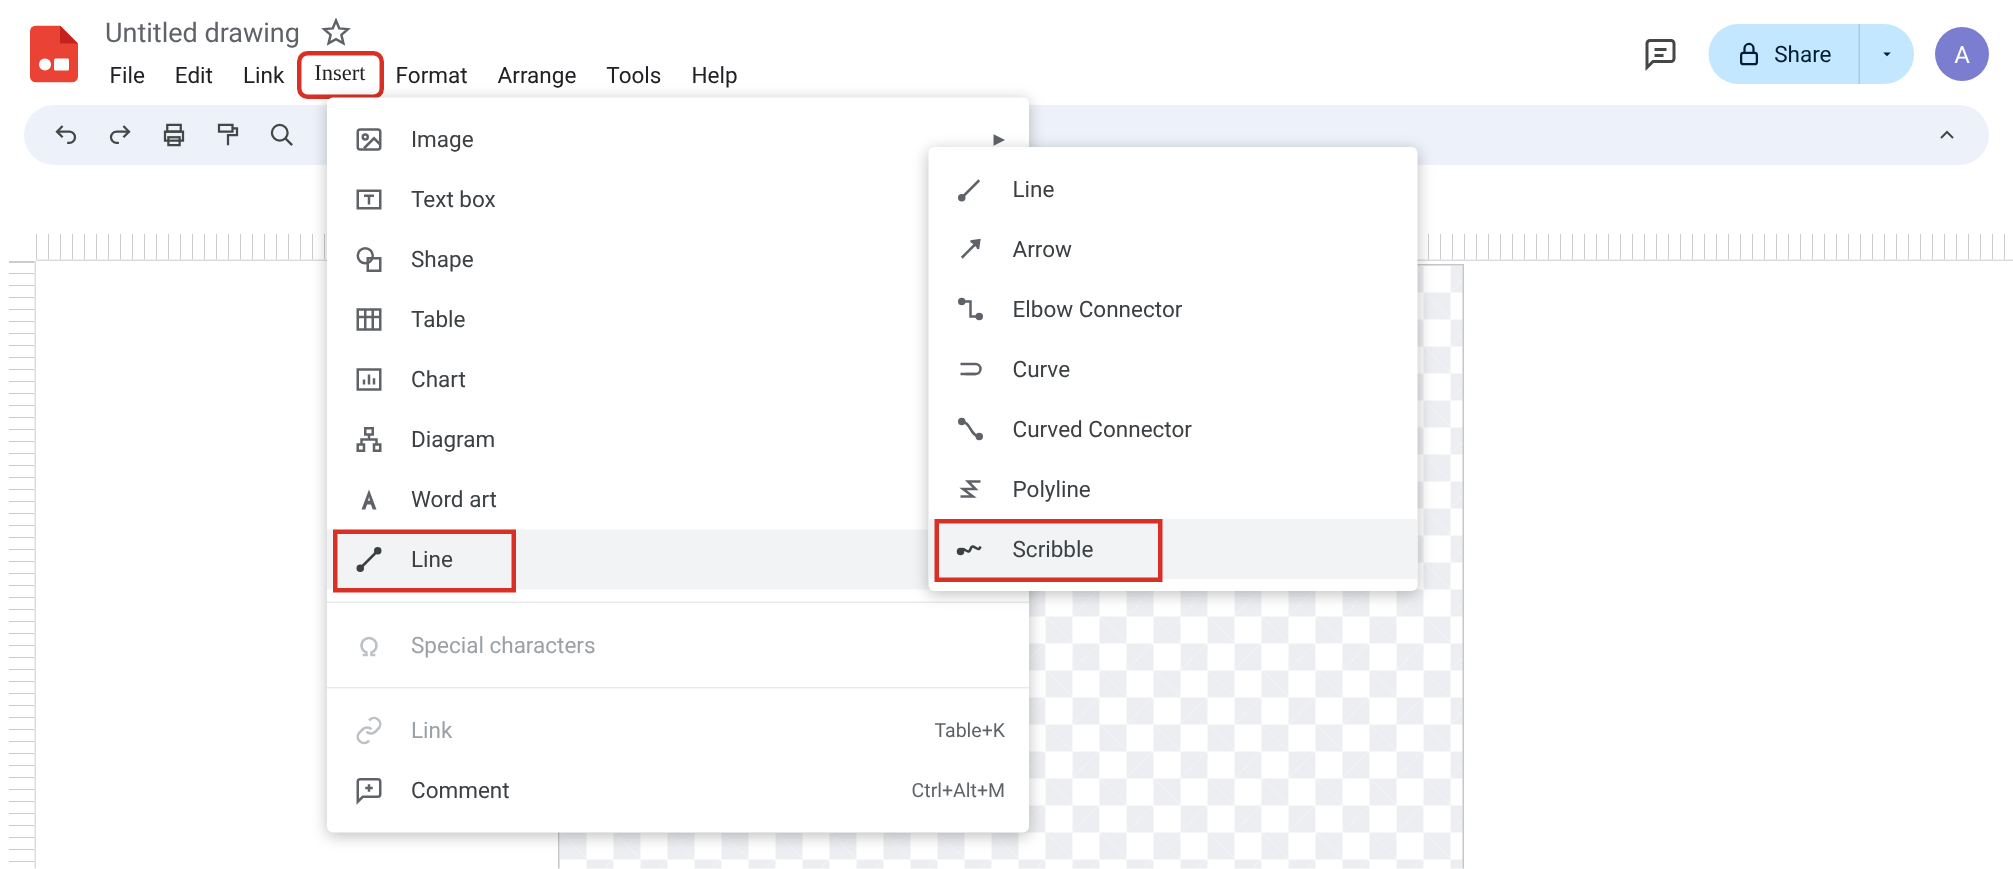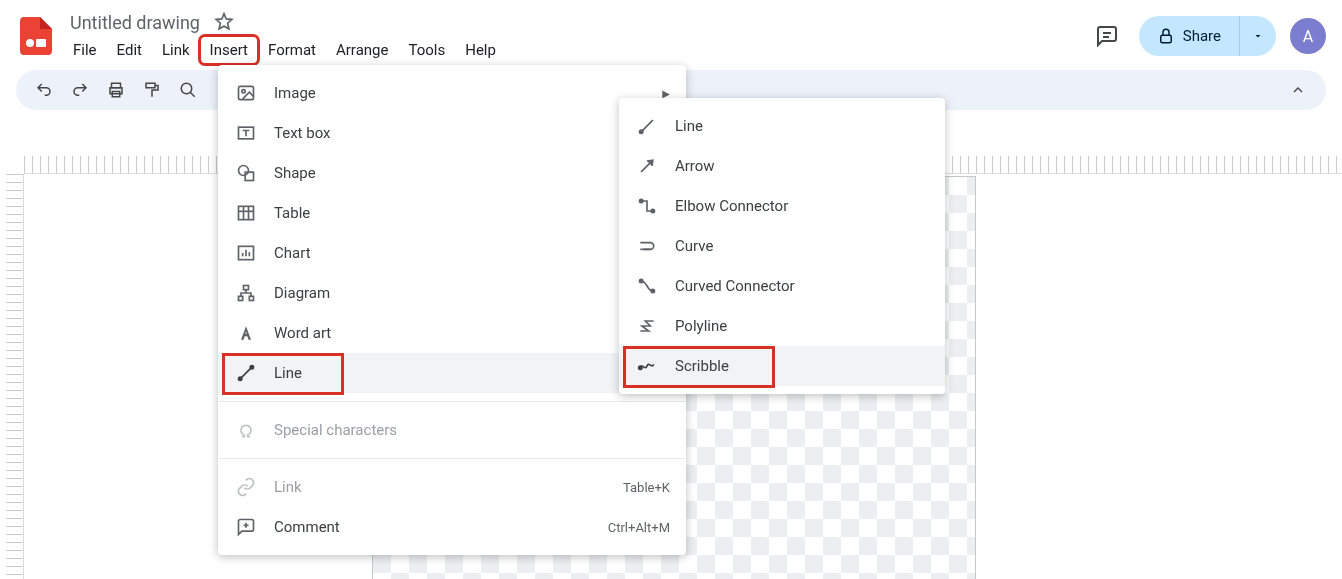--- a/index.html
+++ b/index.html
@@ -36,20 +36,21 @@
     color:#202124;
     border-radius:4px;
     cursor:pointer;
   }
   .menu-item.active {
     position: relative;
   }
   .red-box {
     outline: 3px solid #d93025;
     outline-offset: 0px;
+    font-family: Liberation Serif, serif;
   }
   .header-right { margin-left:auto; display:flex; align-items:center; gap:14px;}
   .comments-icon { color:#5f6368; cursor:pointer; padding:6px;}
   .share-btn {
     display:flex; align-items:center;
     background:#c2e7ff;
     border-radius: 20px;
     height:40px;
     overflow:hidden;
   }

